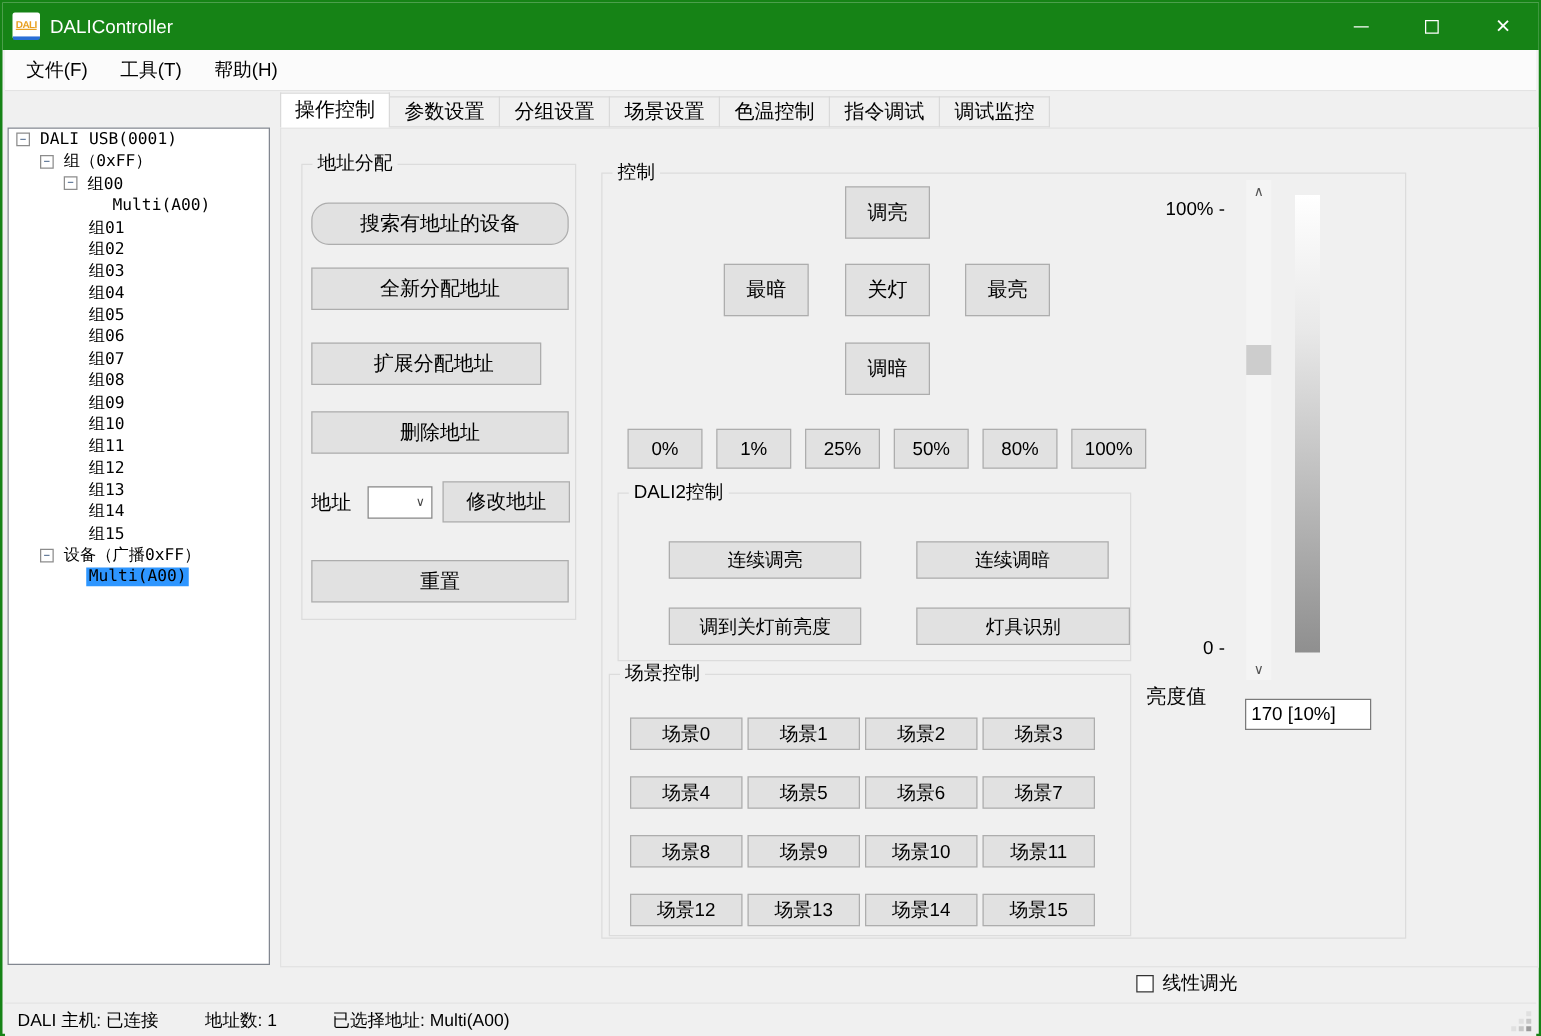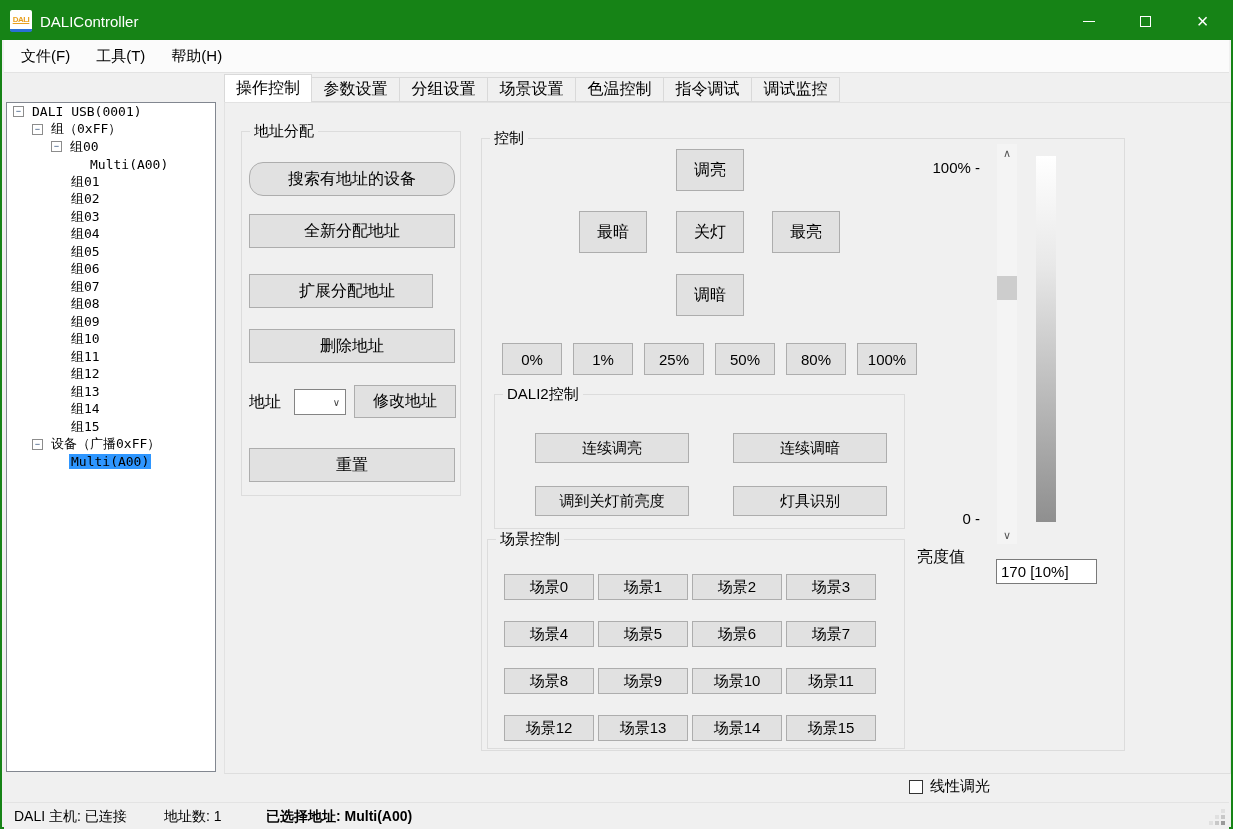--- a/index.html
+++ b/index.html
@@ -154,21 +154,21 @@
     background:#f0f0f0;
   }
   .chkwrap { position:absolute; left:905px; top:3px; display:flex; align-items:center; }
   .chkbox { width:14px; height:14px; background:#fff; border:1px solid #333; margin-right:7px; }
   .chklabel { font-size:15px; }
   .statusbar {
     position:absolute; left:2px; right:2px; top:800px; height:27px;
     background:#f0f0f0; border-top:1px solid #e3e3e3; font-size:14px;
   }
   .statusbar .sitem { position:absolute; top:5px; }
-  .s1 { left:10px; } .s2 { left:160px; } .s3 { left:262px;font-weight:bold; }
+  .s1 { left:10px; } .s2 { left:160px; } .s3 { left:262px; }
   .grip {
     position:absolute; right:4px; bottom:4px; width:4px; height:4px;
     background:#9a9a9a;
     box-shadow:-6px 0 #c8c8c8, 0 -6px #c8c8c8, -6px -6px #e0e0e0, -12px 0 #e0e0e0, 0 -12px #e0e0e0;
   }
 </style>
 </head>
 <body>
 
 <div class="win">
@@ -308,21 +308,21 @@
         <div class="pbtn">50%</div>
         <div class="pbtn">80%</div>
         <div class="pbtn">100%</div>
       </div>
 
       <div class="groupbox" style="left:12px; top:255px; width:411px; height:135px;">
         <span class="gtitle">DALI2控制</span>
         <div class="btn small" style="left:238px; top:38px; width:154px; height:30px;">连续调暗</div>
         <div class="btn small" style="left:40px;  top:38px; width:154px; height:30px;">连续调亮</div>
         <div class="btn small" style="left:40px;  top:91px; width:154px; height:30px;">调到关灯前亮度</div>
-        <div class="btn small" style="left:238px; top:91px; width:154px; height:30px;">灯具识别</div>
+        <div class="btn small" style="left:238px; top:91px; width:171px; height:30px;">灯具识别</div>
       </div>
 
       <div class="groupbox" style="left:5px; top:400px; width:418px; height:210px;">
         <span class="gtitle">场景控制</span>
         <div class="scenegrid">
           <div class="sbtn">场景0</div>
           <div class="sbtn">场景1</div>
           <div class="sbtn">场景2</div>
           <div class="sbtn">场景3</div>
           <div class="sbtn">场景4</div>

